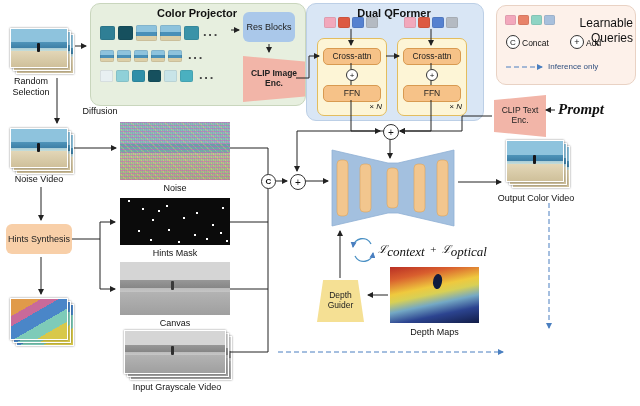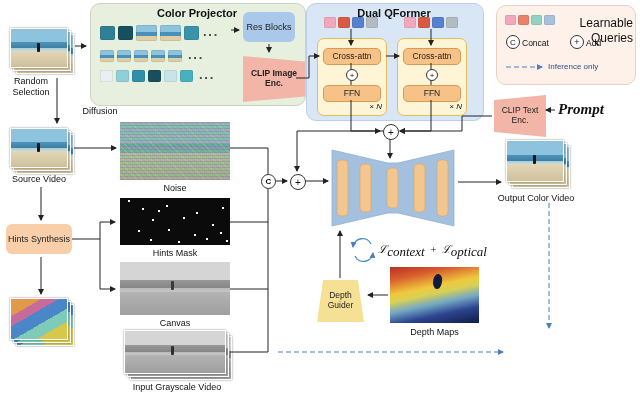--- a/index.html
+++ b/index.html
@@ -120,21 +120,21 @@
   </div>
   <div class="lbl" style="left:5px;top:76px;width:52px">Random Selection</div>
 
   <div class="stack" style="left:10px;top:128px;width:62px;height:44px">
     <div class="fr o2 img-beach"></div>
     <div class="fr o1 img-beach"></div>
     <div class="fr o0 img-beach">
         <div class="person"></div>
       </div>
   </div>
-  <div class="lbl" style="left:6px;top:174px;width:66px">Source Video</div>
+  <div class="lbl" style="left:6px;top:174px;width:66px">Noise Video</div>
 
   <div class="box" style="left: 6px; top: 224px; width: 66px; height: 30px; background-color: rgb(248, 207, 168);">Hints Synthesis</div>
 
   <div class="stack" style="left:10px;top:298px;width:62px;height:46px">
     <div class="fr o2 img-seg"></div>
     <div class="fr o1 img-seg"></div>
     <div class="fr o0 img-seg"></div>
   </div>
 
   <div class="lbl" style="left:76px;top:106px;width:48px">Diffusion</div>

